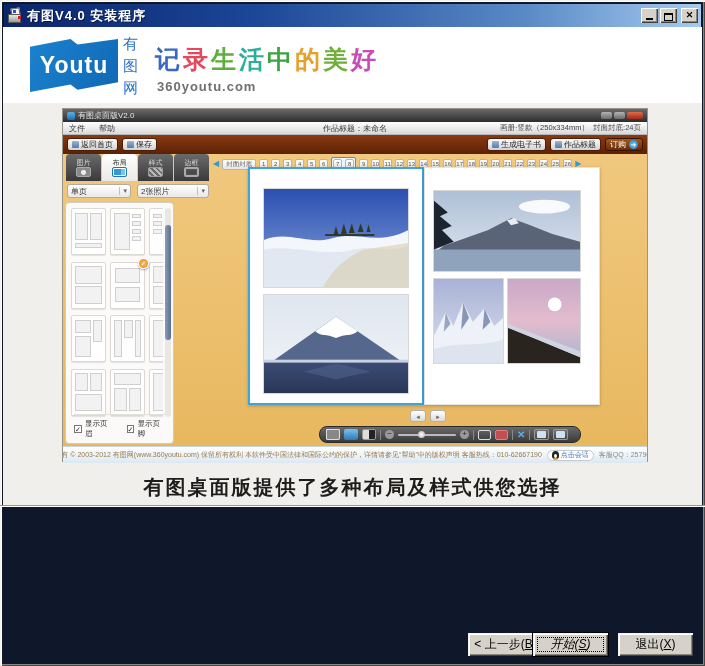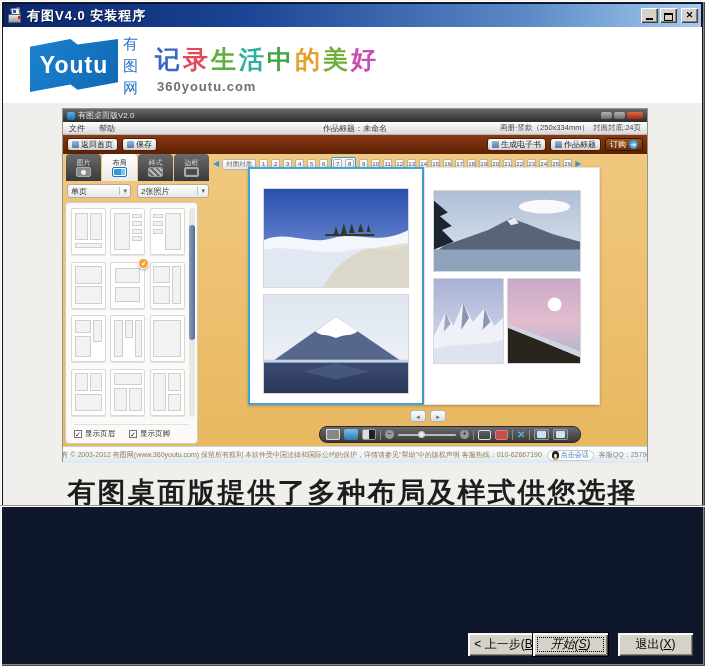--- a/index.html
+++ b/index.html
@@ -88,21 +88,21 @@
   .coverbox { height:11px; font-size:6.5px; padding:0 3px; white-space:nowrap; }
   .pagebox { width:9px; height:10px; font-size:6px; }
   .pagesel { display:flex; gap:3px; border:1px solid #2e9bd6; border-radius:2px; background:#eaf6ff; padding:1px; }
 
   
   .selects { position:absolute; left:4px; top:30px; display:flex; gap:6px; }
   .sel { width:64px; height:14px; background:linear-gradient(#ffffff,#e8e8e8); border:1px solid #b0aca4; border-radius:3px; display:flex; align-items:center; font-size:8px; color:#333; padding:0 3px; }
   .sel .caret { margin-left:auto; border-left:1px solid #c0c0c0; padding-left:3px; font-size:7px; color:#666; }
 
   
-  .lpanel { position:absolute; left:2px; top:48px; width:133px; height:242px; background:#fbfaf8; border:1px solid #cfccc4; border-radius:4px; }
+  .lpanel { position:absolute; left:2px; top:48px; width:109px; height:242px; background:#fbfaf8; border:1px solid #cfccc4; border-radius:4px; }
   .thumb-grid { position:absolute; left:3px; top:3px; right:10px; bottom:24px; display:grid; grid-template-columns:repeat(3,1fr); gap:5px 4px; overflow:hidden; padding:2px; }
   .thumb { width:35px; height:47px; background:#fff; border:1px solid #dcd9d2; border-radius:2px; box-shadow:0 1px 1px rgba(0,0,0,.10); position:relative; }
   .tbox { position:absolute; background:#f2f2f2; border:1px solid #cfcfcf; }
   .tcheck { position:absolute; top:-5px; right:-5px; width:11px; height:11px; border-radius:50%; background:radial-gradient(#ffc065,#e8820a); border:1px solid #fff; color:#fff; font-size:7px; line-height:10px; text-align:center; box-shadow:0 1px 2px rgba(0,0,0,.35); z-index:2; }
   .scrollbar { position:absolute; right:2px; top:5px; bottom:26px; width:6px; background:#e9e7e2; border-radius:3px; }
   .scroll-thumb { position:absolute; left:0; top:8%; width:6px; height:55%; background:linear-gradient(90deg,#8a9cba,#5a6e94); border-radius:3px; }
   .panel-checks { position:absolute; left:8px; bottom:4px; display:flex; gap:14px; border-top:1px solid #e4e1da; padding-top:4px; right:8px; }
   .chk { display:flex; align-items:center; gap:3px; font-size:7.5px; color:#333; }
   .chk .box { width:8px; height:8px; background:#fff; border:1px solid #777; font-size:7px; line-height:7px; text-align:center; color:#222; }
 
@@ -134,21 +134,21 @@
 
   
   .s-status { height:17px; background:linear-gradient(#ffffff,#dce8f2); border-top:1px solid #c8d4e0; display:flex; align-items:center; justify-content:center; gap:5px; font-size:7px; color:#9a7a4a; white-space:nowrap; overflow:hidden; }
   .qq-badge { display:flex; align-items:center; gap:2px; background:#fff; border:1px solid #c8c8c8; border-radius:6px; padding:0 4px; height:11px; color:#3a76b8; font-size:7px; }
   .qq-pen { width:7px; height:8px; border-radius:50% 50% 40% 40%; background:#222; position:relative; }
   .qq-pen:after { content:""; position:absolute; left:2px; top:3px; width:3px; height:4px; border-radius:50%; background:#fff; }
   .qq-pen:before { content:""; position:absolute; left:1px; bottom:-1px; width:5px; height:2px; border-radius:50%; background:#e8a020; }
   .s-qq { color:#8a8a8a; }
 
   
-  .caption { position:absolute; left:0; top:447px; width:100%; text-align:center; font-size:28px; font-weight:600; color:#1d1d1d; letter-spacing:2px; }
+  .caption { position:absolute; left:0; top:447px; width:100%; text-align:center; font-size:20px; font-weight:600; color:#1d1d1d; letter-spacing:2px; }
   .groove { position:absolute; left:0; top:505px; width:705px; height:2px; border-top:1px solid #9a968c; border-bottom:1px solid #ffffff; }
   .install-panel { position:absolute; left:3px; top:509px; width:699px; height:110px; background:#d6d2ca; box-shadow:inset 1px 1px 0 #8a8780, inset -1px -1px 0 #ffffff; }
   .install-text { position:absolute; left:14px; top:22px; font-family:"Liberation Mono","DejaVu Sans Mono",monospace; font-size:13px; color:#000; }
 
   .btn-row { position:absolute; left:0; top:633px; width:100%; height:23px; }
   .btn95 {
     position:absolute; width:75px; height:23px; background:#d6d2ca; border:none;
     font-family:"Liberation Sans", sans-serif; font-size:12px; color:#000;
     box-shadow: inset 1px 1px 0 #f4f3f0, inset 2px 2px 0 #ffffff,
                 inset -1px -1px 0 #404040, inset -2px -2px 0 #8a867e;

